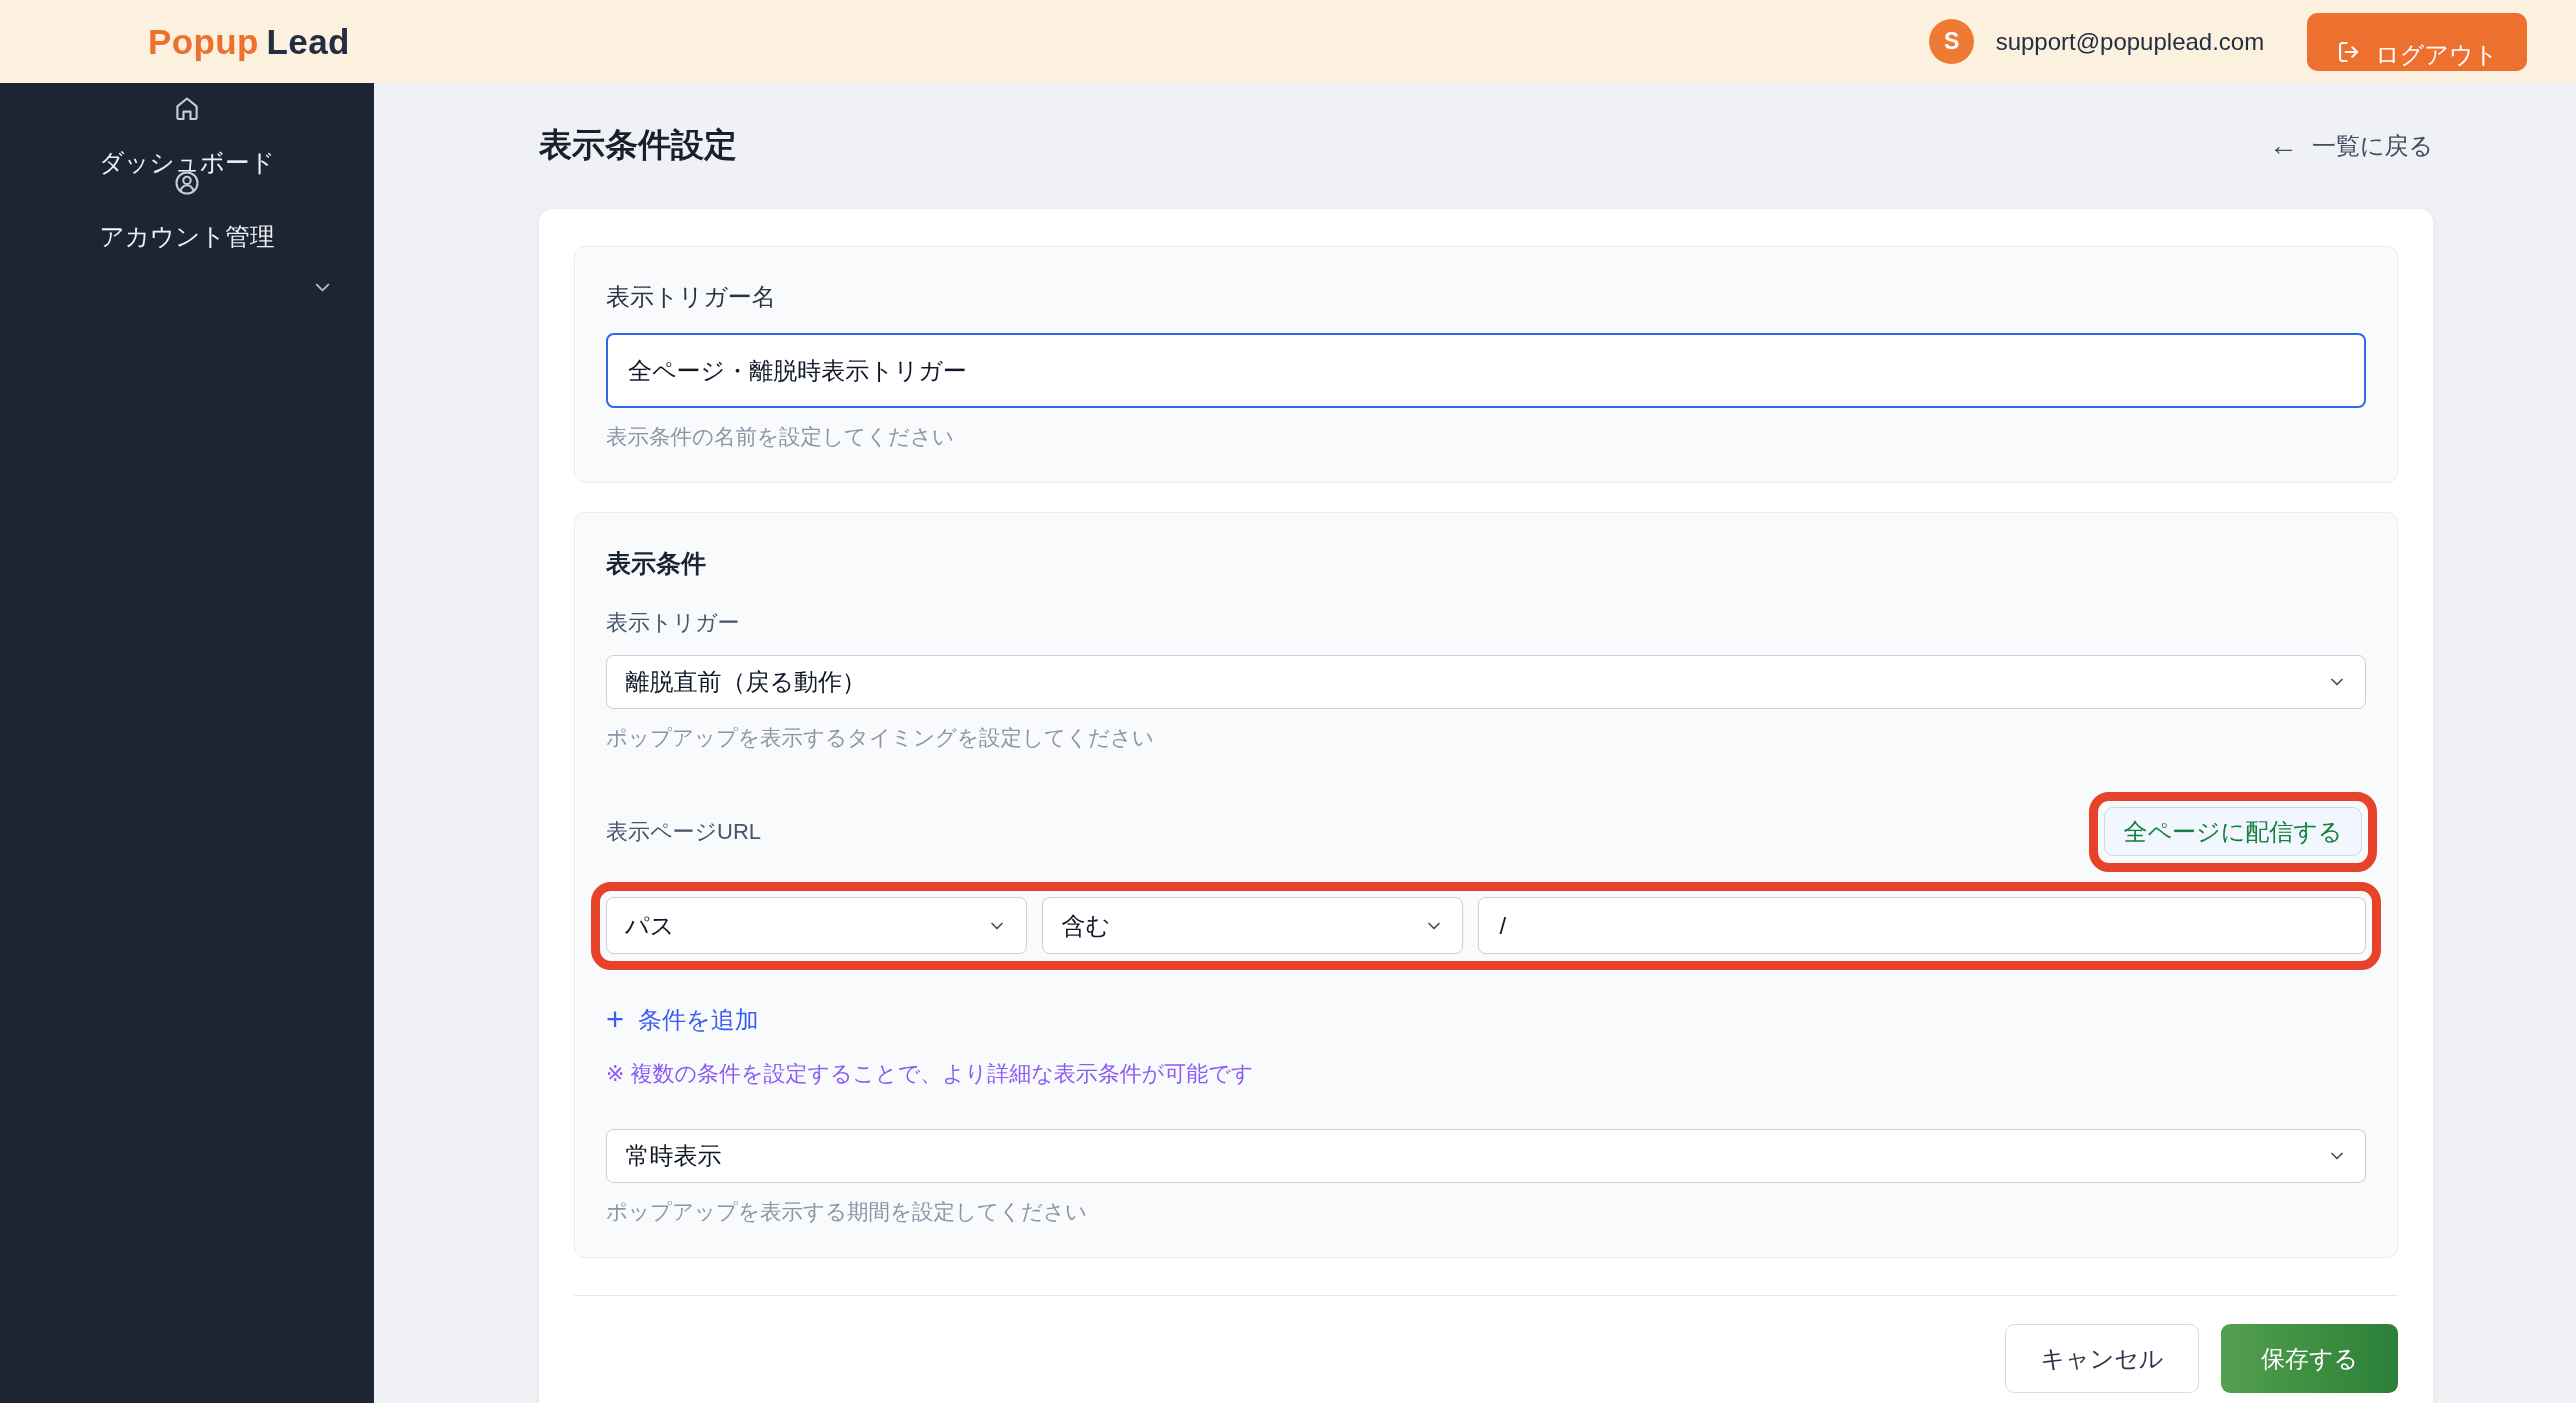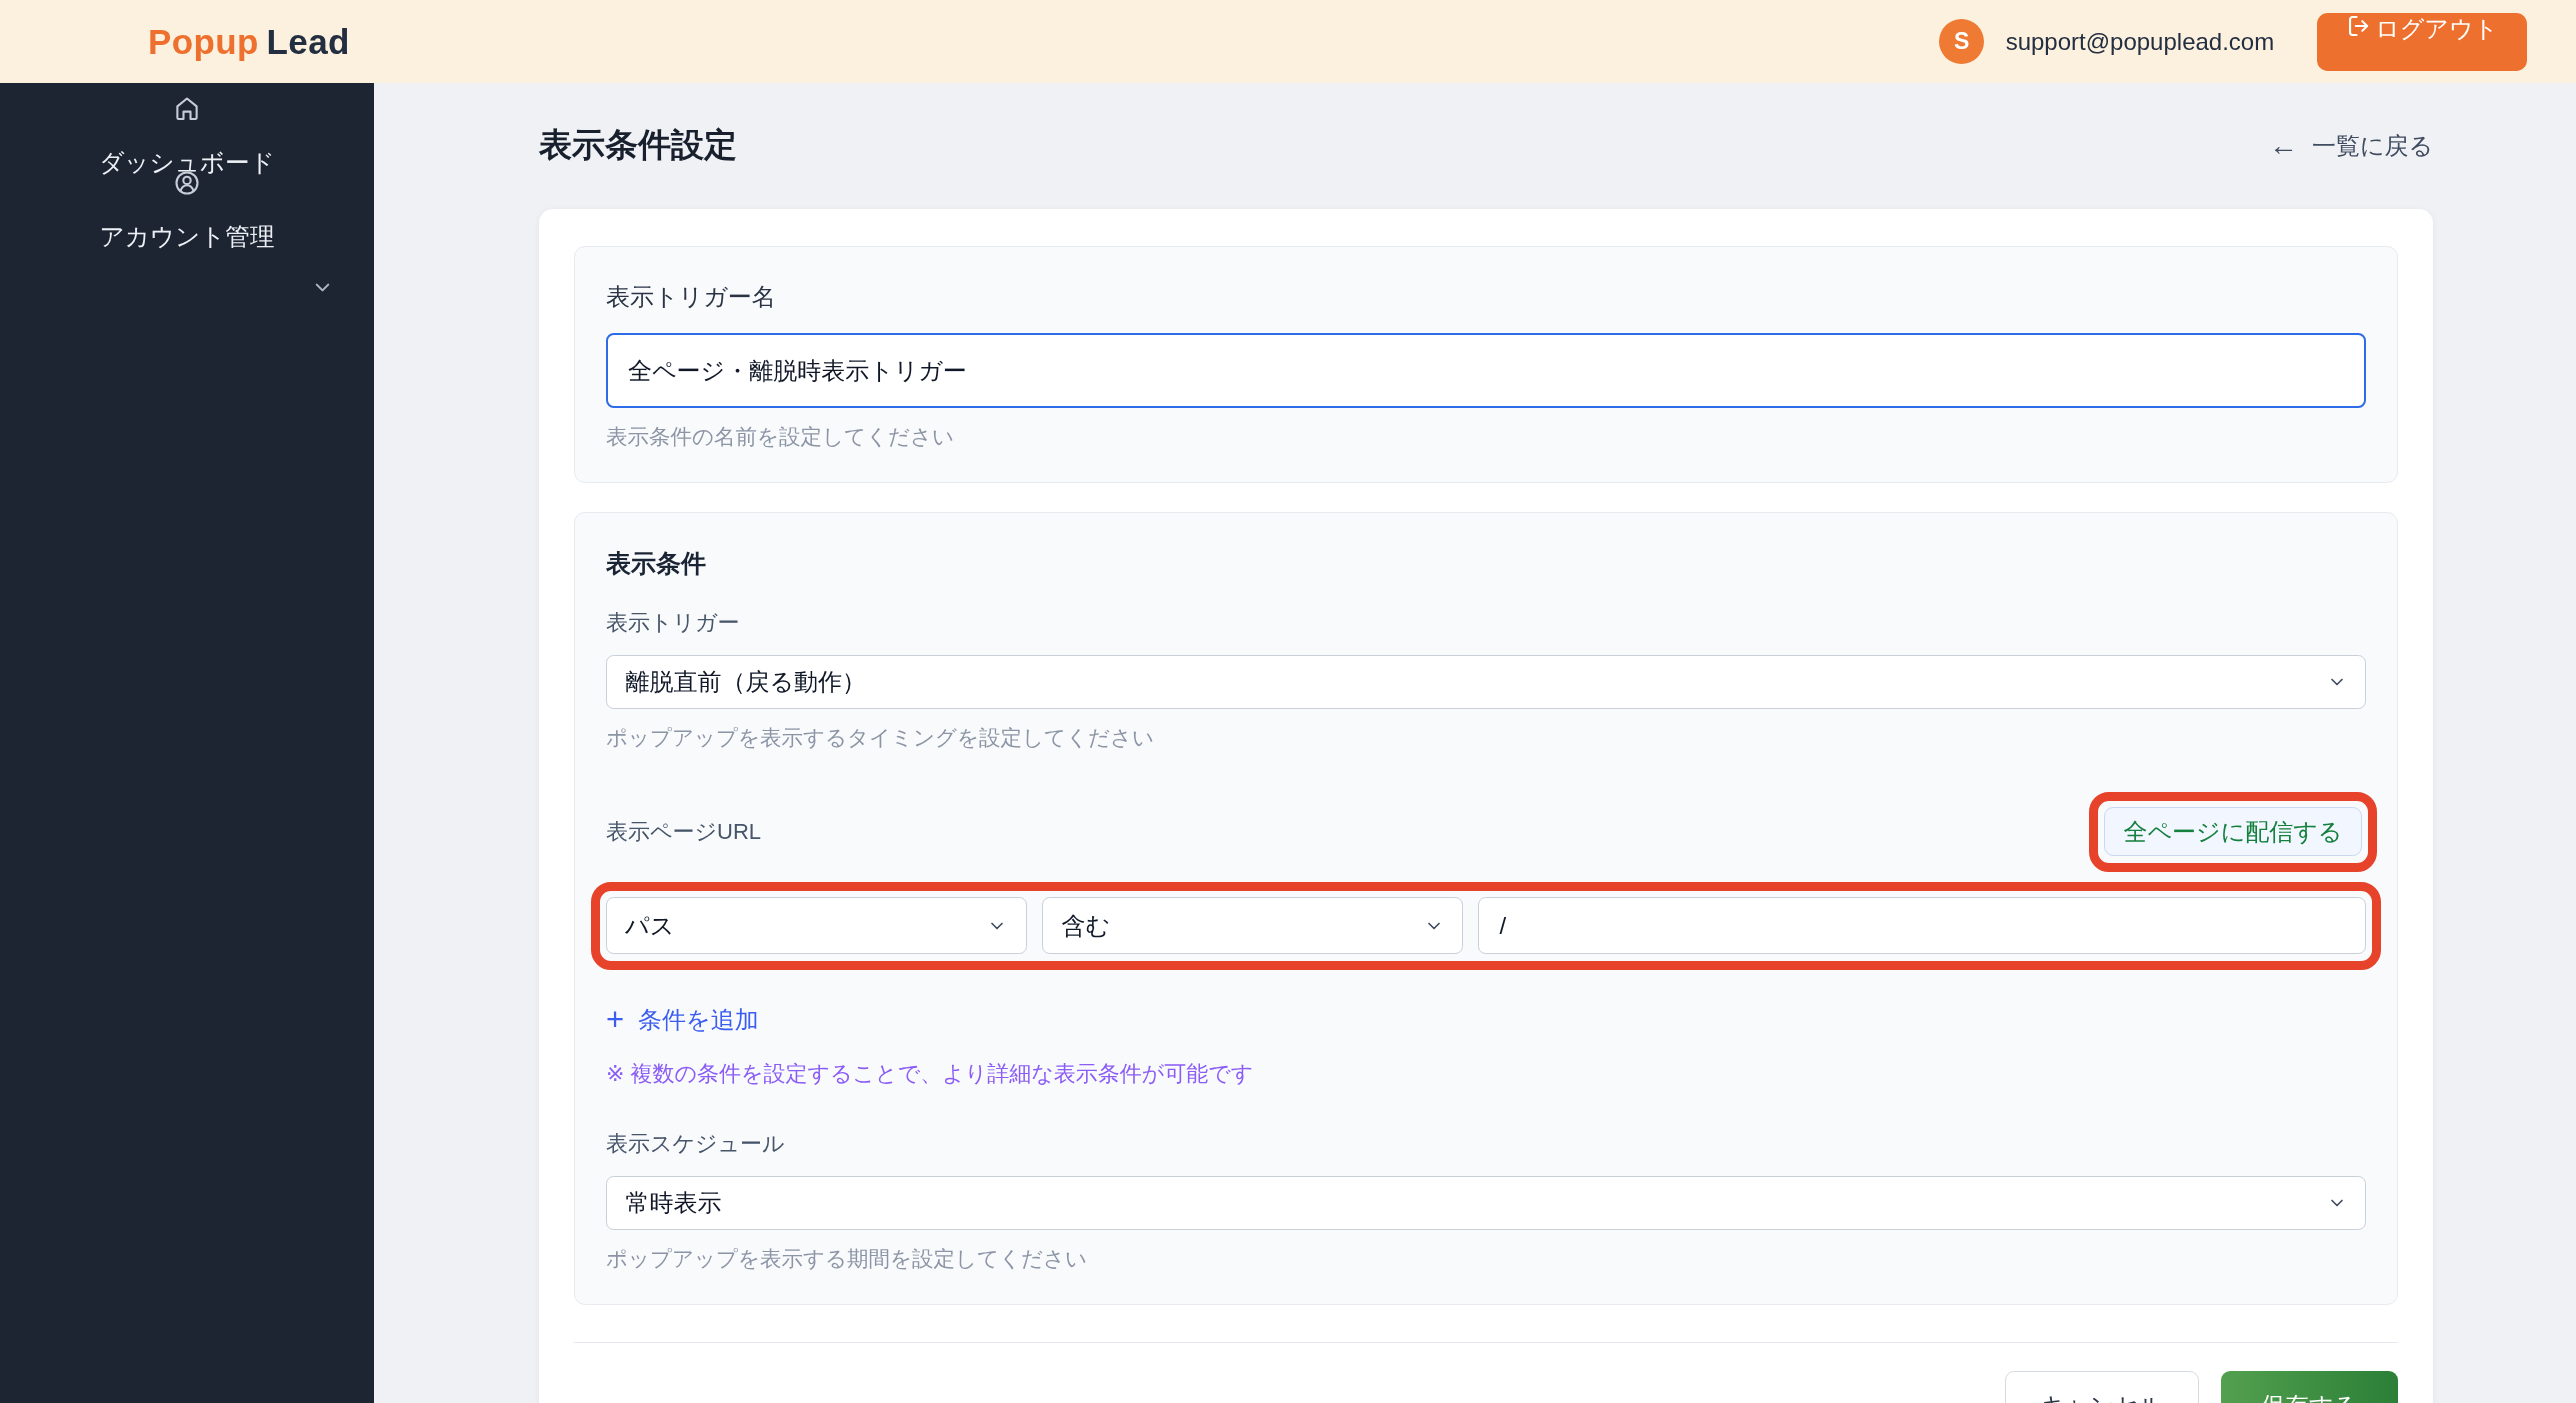--- a/index.html
+++ b/index.html
@@ -29,21 +29,21 @@
     color: #fff; font-size: 23px; font-weight: 600;
     display: flex; align-items: center; justify-content: center;
   }
   .email { font-size: 24px; color: #232E41; }
   .logout-btn {
     margin-left: 21.5px;
     background: #ED702E; color: #fff;
     border: none; border-radius: 10.8px;
     height: 58px; padding: 0 29px;
     font-size: 24px; font-family: inherit;
-    display: flex; align-items: flex-start; gap: 3px;
+    display: flex; align-items: flex-end; gap: 13px;
     cursor: pointer;
   }
 
   
   .body-row { display: flex; flex: 1; min-height: 0; }
 
   
   .sidebar {
     width: 374px; flex: 0 0 374px;
     background: #1D2432;
@@ -278,21 +278,20 @@
             </div>
 
             <a class="add-link">
               <span class="plus">+</span>
               <span>条件を追加</span>
             </a>
             <div class="note">※ 複数の条件を設定することで、より詳細な表示条件が可能です</div>
           </div>
 
           <div class="block">
-            <div class="field-label">表示スケジュール</div>
             <div class="select">
               <span>常時表示</span>
               <span class="sel-chev">
                 <svg width="20" height="20" viewBox="0 0 24 24" fill="none" stroke="currentColor" stroke-width="2" stroke-linecap="round" stroke-linejoin="round">
                     <polyline points="6,9 12,15 18,9"></polyline>
                   </svg>
               </span>
             </div>
             <div class="helper">ポップアップを表示する期間を設定してください</div>
           </div>

